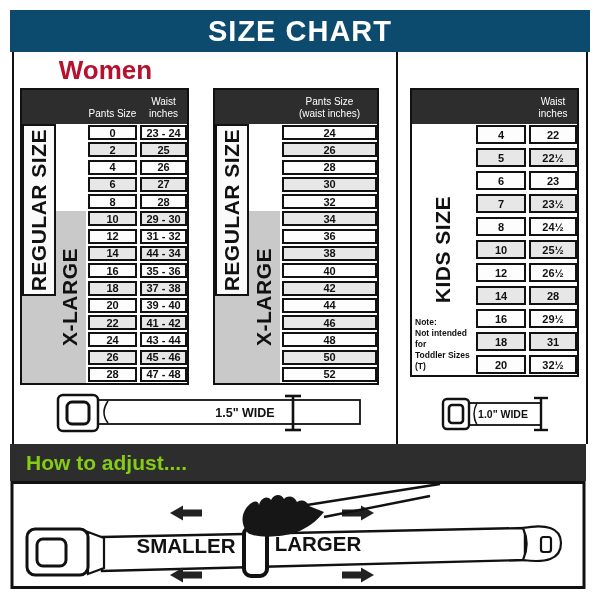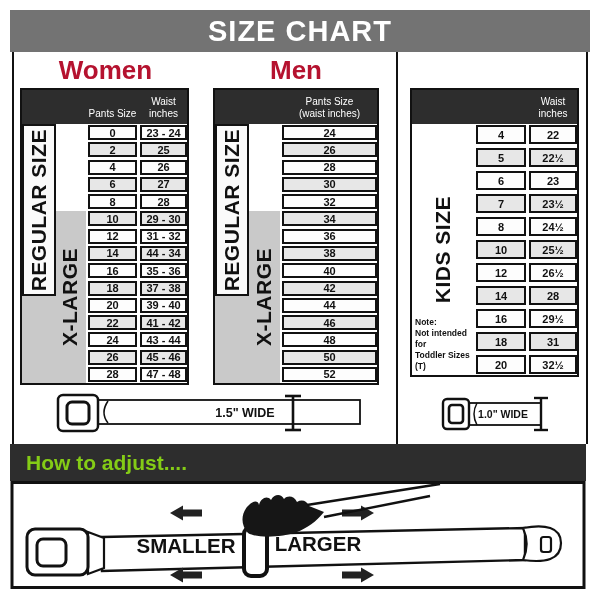--- a/index.html
+++ b/index.html
@@ -1,18 +1,18 @@
 <!DOCTYPE html>
 <html><head>
 <meta charset="utf-8">
 <style>
   html,body{margin:0;padding:0;background:#fff;}
   .page{position:relative;width:600px;height:600px;background:#fff;overflow:hidden;
         font-family:"Liberation Sans", sans-serif;color:#111;}
-  .titlebar{position:absolute;left:10px;top:10px;width:580px;height:42px;background:#737373;
+  .titlebar{position:absolute;left:10px;top:10px;width:580px;height:42px;background:#0c4a6e;
             display:flex;align-items:center;justify-content:center;}
   .titlebar span{color:#fff;font-size:29px;font-weight:bold;letter-spacing:1px;}
   .vline{position:absolute;top:52px;height:392px;width:2px;background:#111;}
   .coltitle{position:absolute;top:53px;height:34px;display:flex;align-items:center;justify-content:center;
             font-weight:bold;font-size:26px;color:#b5122f;}
   
   .sizetable{position:absolute;border:2px solid #111;background:#fff;box-sizing:border-box;}
   .thead{position:relative;height:34px;background:#2d2d2d;color:#fff;}
   .hc{position:absolute;top:0;bottom:0;display:flex;align-items:flex-end;justify-content:center;
       padding-bottom:4px;box-sizing:border-box;font-size:10px;line-height:1.2;margin-top:12px;}
@@ -46,21 +46,20 @@
 
   <div class="titlebar">
     <span>SIZE CHART</span>
   </div>
 
   <div class="vline" style="left:12px"></div>
   <div class="vline" style="left:396px"></div>
   <div class="vline" style="left:586px"></div>
 
   <div class="coltitle" style="left:22px;width:167px">Women</div>
-  <div class="coltitle" style="left:215px;width:162px">Men</div>
 
   <div class="sizetable" style="left:20px;top:88px;width:169px;height:297px;">
     <div class="thead">
       <div class="hc" style="left:66px;width:49px">Pants Size</div>
       <div class="hc two" style="left:118px;width:47px">
         <span>Waist</span>
         <span>inches</span>
       </div>
     </div>
     <div class="tbody">

